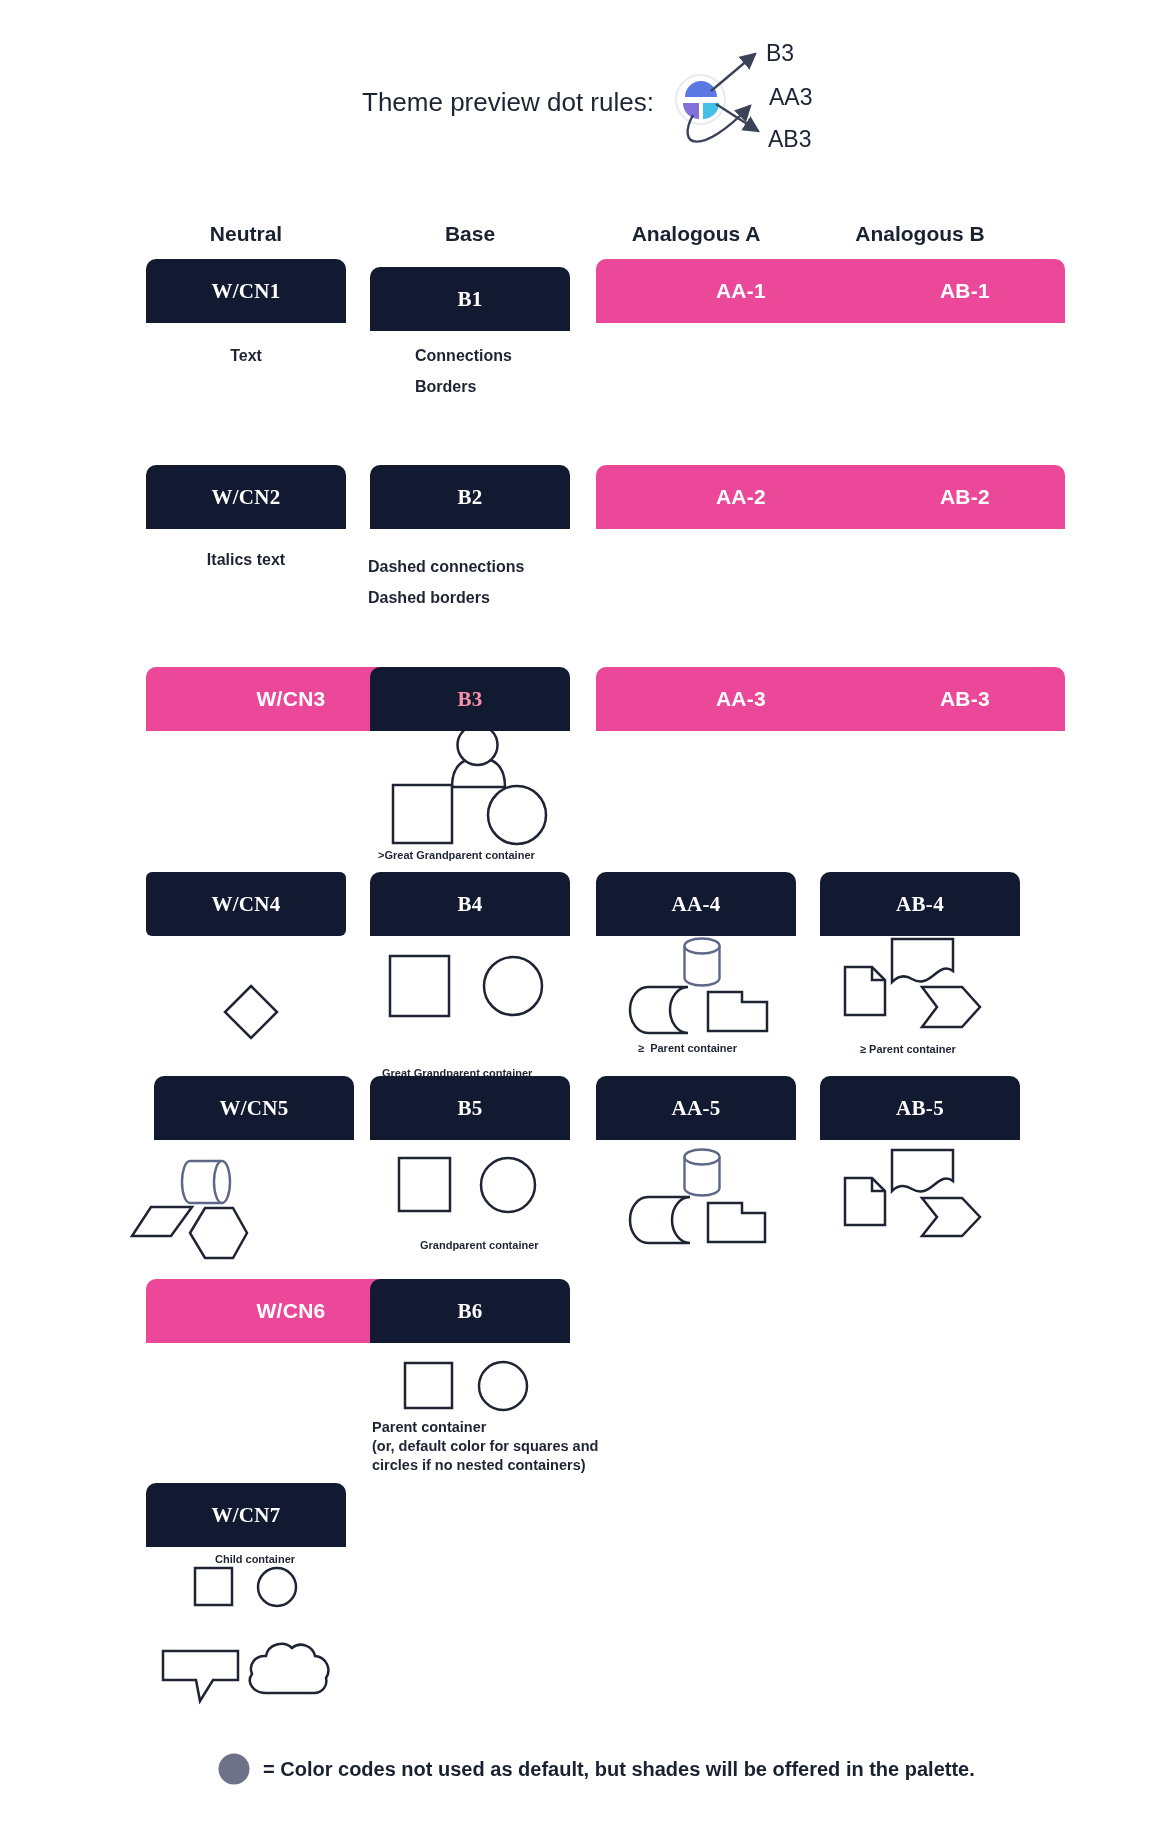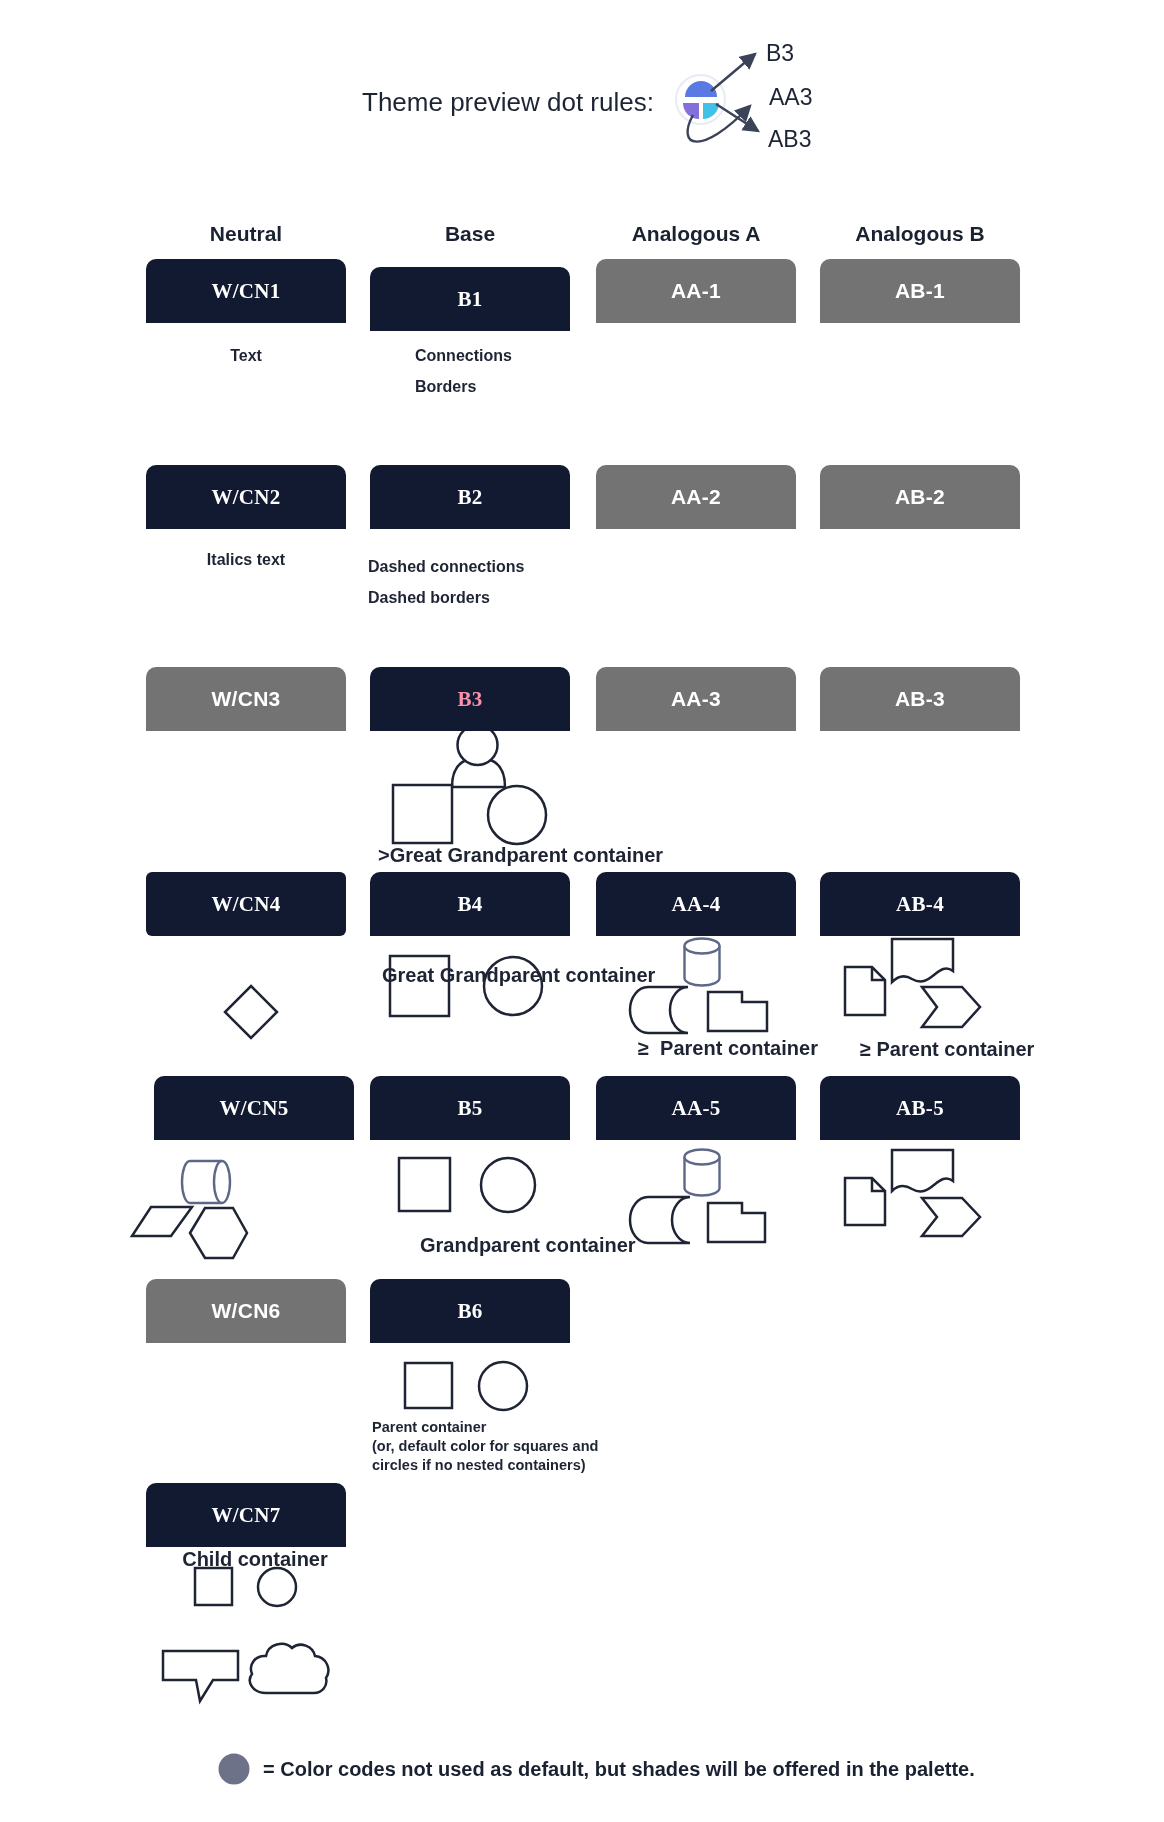--- a/index.html
+++ b/index.html
@@ -11,25 +11,25 @@
   .layer{position:absolute;left:0;top:0;}
   .title{font-size:26px;font-weight:400;color:#1d2433;}
   .dotlabel{font-size:23px;font-weight:400;color:#1d2433;line-height:1;}
   .colhead{width:200px;text-align:center;font-size:21px;font-weight:700;color:#1a2130;}
   .sw{
     width:200px;height:64px;border-radius:10px 10px 0 0;
     display:flex;align-items:center;justify-content:center;
     font-size:21px;font-weight:700;color:#ffffff;letter-spacing:.3px;
   }
   .sw.dark{background:#121a31;font-family:Liberation Serif, serif;}
-  .sw.gray{background:#737373;}
+  .sw.gray{background:#ec4899;padding-left:45px;}
   .sw.pink{color:#f991ac;}
   .ann{font-weight:700;color:#1e2433;}
   .fs20{font-size:16px;line-height:31px;}
-  .fs15{font-size:20px;line-height:19px;}
+  .fs15{font-size:11px;line-height:19px;}
   .fs14{font-size:14.5px;line-height:19px;}
   .center{text-align:center;}
   .pre{white-space:pre;}
   .legendtext{font-size:20px;font-weight:700;color:#1a2130;}
 </style>
 </head>
 <body>
 
 <svg class="layer" width="1164" height="1822" viewBox="0 0 1164 1822">
   <defs>
@@ -163,21 +163,21 @@
 <div class="abs sw gray" style="left:146px;top:667px;">W/CN3</div>
 <div class="abs sw dark pink" style="left:370px;top:667px;">B3</div>
 <div class="abs sw gray" style="left:596px;top:667px;">AA-3</div>
 <div class="abs sw gray" style="left:820px;top:667px;">AB-3</div>
 <div class="abs ann fs15" style="left:378px;top:846px;">&gt;Great Grandparent container</div>
 
 <div class="abs sw dark" style="left:146px;top:872px;border-radius:6px;">W/CN4</div>
 <div class="abs sw dark" style="left:370px;top:872px;">B4</div>
 <div class="abs sw dark" style="left:596px;top:872px;">AA-4</div>
 <div class="abs sw dark" style="left:820px;top:872px;">AB-4</div>
-<div class="abs ann fs15" style="left:382px;top:966px;">Great Grandparent container</div>
+<div class="abs ann fs15" style="left:382px;top:1064px;">Great Grandparent container</div>
 <div class="abs ann fs15 pre" style="left:638px;top:1039px;">≥  Parent container</div>
 <div class="abs ann fs15" style="left:860px;top:1040px;">≥ Parent container</div>
 
 <div class="abs sw dark" style="left:146px;top:1076px;margin-left:8px;">W/CN5</div>
 <div class="abs sw dark" style="left:370px;top:1076px;">B5</div>
 <div class="abs sw dark" style="left:596px;top:1076px;">AA-5</div>
 <div class="abs sw dark" style="left:820px;top:1076px;">AB-5</div>
 <div class="abs ann fs15" style="left:390px;top:1236px;margin-left:30px;">Grandparent container</div>
 
 <div class="abs sw gray" style="left:146px;top:1279px;">W/CN6</div>

